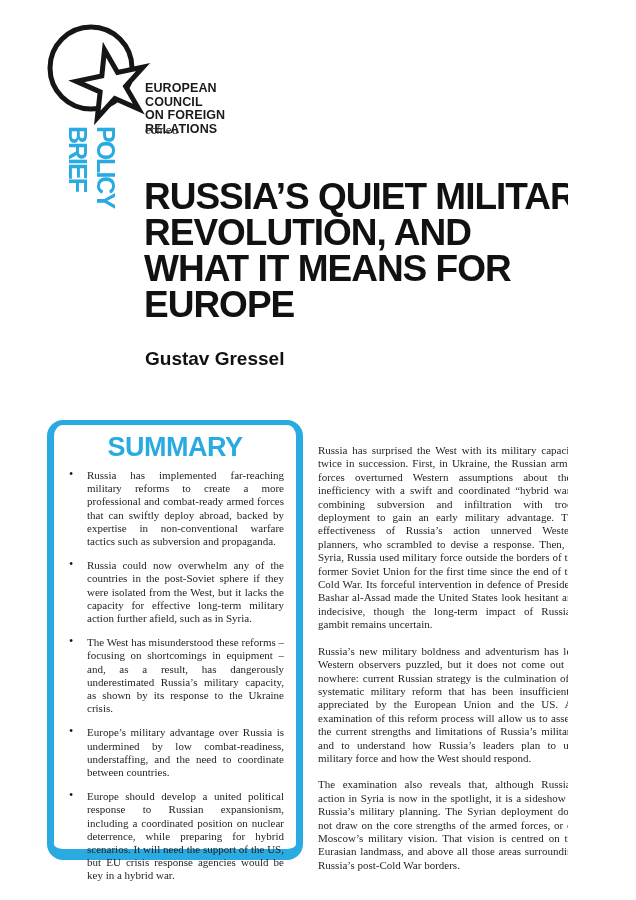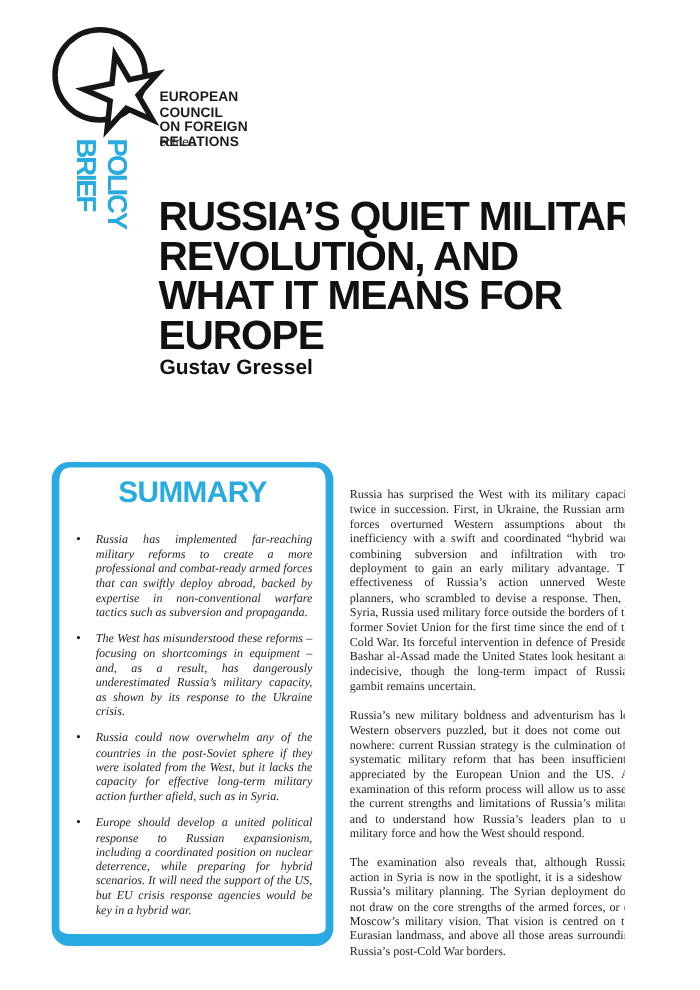--- a/index.html
+++ b/index.html
@@ -35,49 +35,48 @@
     white-space: pre-line;
   }
 
   
   #doc-title {
     position: absolute; left: 144px; top: 179px; width: 480px;
     font-weight: 700; font-size: 37px; line-height: 36px;
     letter-spacing: -1px; color: #111; white-space: pre-line;
   }
   #doc-author {
-    position: absolute; left: 145px; top: 324px;
+    position: absolute; left: 145px; top: 348px;
     font-weight: 700; font-size: 19px; color: #111;
   }
 
   
   #summary-box {
     position: absolute; left: 47px; top: 420px;
     width: 256px; height: 440px;
     border: 7px solid var(--accent);
     border-top-width: 5px;
     border-bottom-width: 11px;
     border-radius: 16px;
     background: #fff;
     padding: 7px 8px 0 8px;
   }
   #summary-heading {
     text-align: center;
     font-weight: 700; font-size: 27px; letter-spacing: -0.5px;
     color: var(--accent);
-    margin-bottom: 22px;
+    margin-bottom: 6px;
   }
   #summary-list {
     list-style: none;
     font-family: "Liberation Serif", serif;
     font-size: 11px; line-height: 13.2px;
     color: var(--serif-ink);
     text-align: justify;
     padding: 0 4px 0 0;
-    font-style: italic;
   }
   #summary-list li {
     position: relative;
     padding-left: 25px;
     margin-bottom: 11px;
   }
   #summary-list li::before {
     content: "\2022";
     position: absolute; left: 7px; top: -1px;
     font-size: 12px; color: #111;
@@ -120,22 +119,23 @@
   <h1 id="doc-title">RUSSIA’S QUIET MILITARY
 REVOLUTION, AND
 WHAT IT MEANS FOR
 EUROPE</h1>
   <div id="doc-author">Gustav Gressel</div>
 
   <div id="summary-box">
     <div id="summary-heading">SUMMARY</div>
     <ul id="summary-list">
         <li>Russia has implemented far-reaching military reforms to create a more professional and combat-ready armed forces that can swiftly deploy abroad, backed by expertise in non-conventional warfare tactics such as subversion and propaganda.</li>
+        <li>Russia could now overwhelm any of the countries in the post-Soviet sphere if they were isolated from the West, but it lacks the capacity for effective long-term military action further afield, such as in Syria.</li>
         <li>The West has misunderstood these reforms – focusing on shortcomings in equipment – and, as a result, has dangerously underestimated Russia’s military capacity, as shown by its response to the Ukraine crisis.</li>
-        <li>Russia could now overwhelm any of the countries in the post-Soviet sphere if they were isolated from the West, but it lacks the capacity for effective long-term military action further afield, such as in Syria.</li>
+        <li>Europe’s military advantage over Russia is undermined by low combat-readiness, understaffing, and the need to coordinate between countries.</li>
         <li>Europe should develop a united political response to Russian expansionism, including a coordinated position on nuclear deterrence, while preparing for hybrid scenarios. It will need the support of the US, but EU crisis response agencies would be key in a hybrid war.</li>
       </ul>
   </div>
 
   <div id="body-column">
       <p>Russia has surprised the West with its military capacity twice in succession. First, in Ukraine, the Russian armed forces overturned Western assumptions about their inefficiency with a swift and coordinated “hybrid war”, combining subversion and infiltration with troop deployment to gain an early military advantage. The effectiveness of Russia’s action unnerved Western planners, who scrambled to devise a response. Then, in Syria, Russia used military force outside the borders of the former Soviet Union for the first time since the end of the Cold War. Its forceful intervention in defence of President Bashar al-Assad made the United States look hesitant and indecisive, though the long-term impact of Russia’s gambit remains uncertain.</p>
       <p>Russia’s new military boldness and adventurism has left Western observers puzzled, but it does not come out of nowhere: current Russian strategy is the culmination of a systematic military reform that has been insufficiently appreciated by the European Union and the US. An examination of this reform process will allow us to assess the current strengths and limitations of Russia’s military, and to understand how Russia’s leaders plan to use military force and how the West should respond.</p>
       <p>The examination also reveals that, although Russia’s action in Syria is now in the spotlight, it is a sideshow to Russia’s military planning. The Syrian deployment does not draw on the core strengths of the armed forces, or on Moscow’s military vision. That vision is centred on the Eurasian landmass, and above all those areas surrounding Russia’s post-Cold War borders.</p>
     </div>
 

